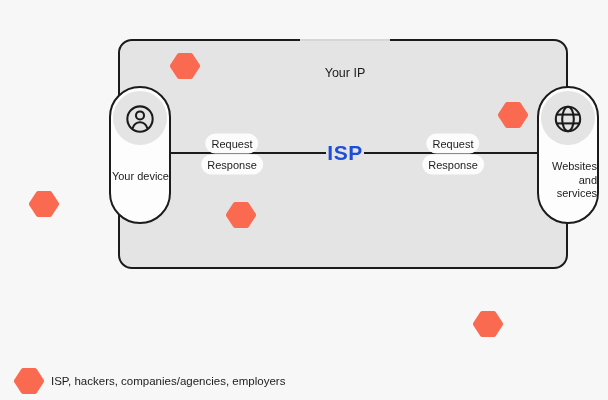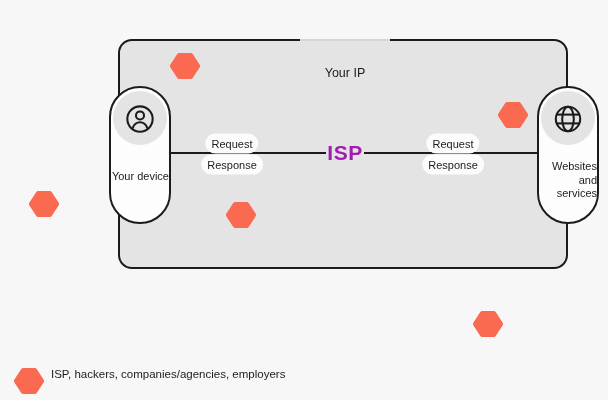--- a/index.html
+++ b/index.html
@@ -34,21 +34,21 @@
   }
 
   
   .line-seg{position:absolute;top:152px;height:2px;background:#1b1b1b;z-index:3;}
   .line-left{left:149px;width:177px;}
   .line-right{left:364px;width:173px;}
   .isp-label{
     position:absolute;left:345px;top:153px;
     transform:translate(-50%,-50%);
     font-size:21px;font-weight:700;letter-spacing:.5px;
-    color:#a21caf;z-index:4;white-space:nowrap;
+    color:#1d4ed8;z-index:4;white-space:nowrap;
   }
 
   
   .badge-stack{
     position:absolute;top:154px;transform:translate(-50%,-50%);
     display:flex;flex-direction:column;align-items:center;gap:1px;
     z-index:4;
   }
   .badge-stack.left{left:232px;}
   .badge-stack.right{left:453px;}
@@ -85,21 +85,21 @@
   .hex svg{display:block;width:30px;height:26px;}
   .hex1{left:170px;top:53px;}
   .hex2{left:498px;top:102px;}
   .hex3{left:29px;top:191px;}
   .hex4{left:226px;top:202px;}
   .hex5{left:473px;top:311px;}
 
   
   .legend{
     position:absolute;left:14px;top:368px;
-    display:flex;gap:7px;z-index:6;
+    display:flex;align-items:center;gap:7px;z-index:6;
   }
   .legend .hex-inline{width:30px;height:26px;}
   .legend-label{font-size:11.5px;color:#1c1c1c;white-space:nowrap;}
 </style>
 </head>
 <body>
 
 <div class="stage">
 
   <div class="panel"></div>

